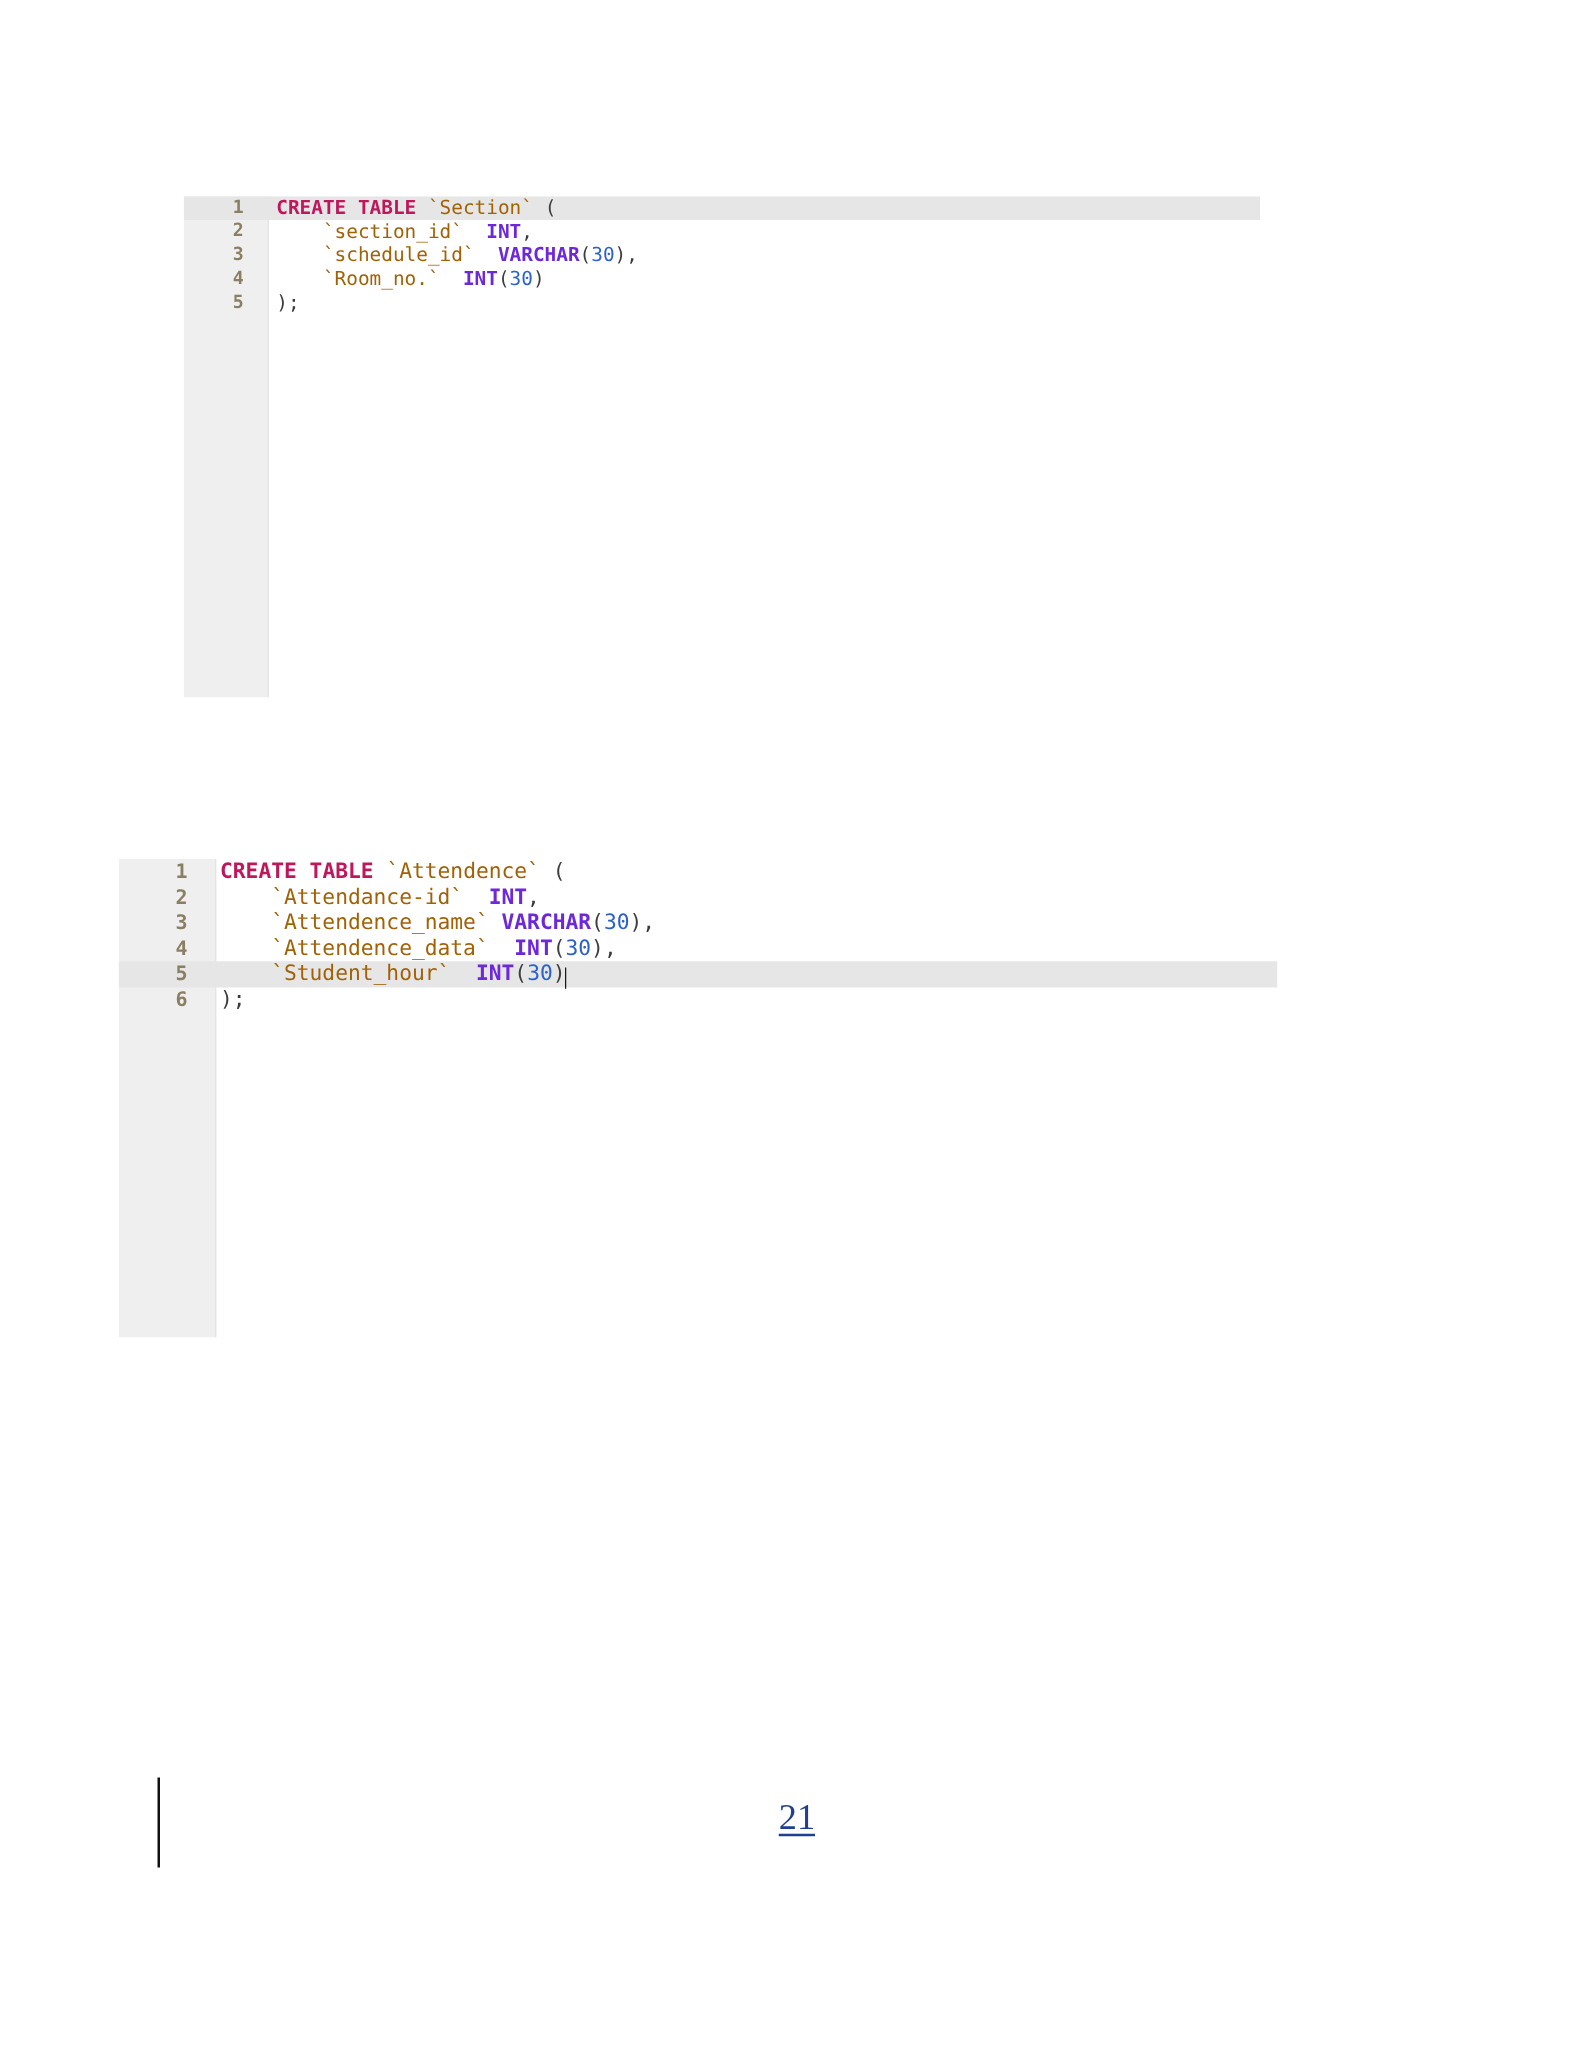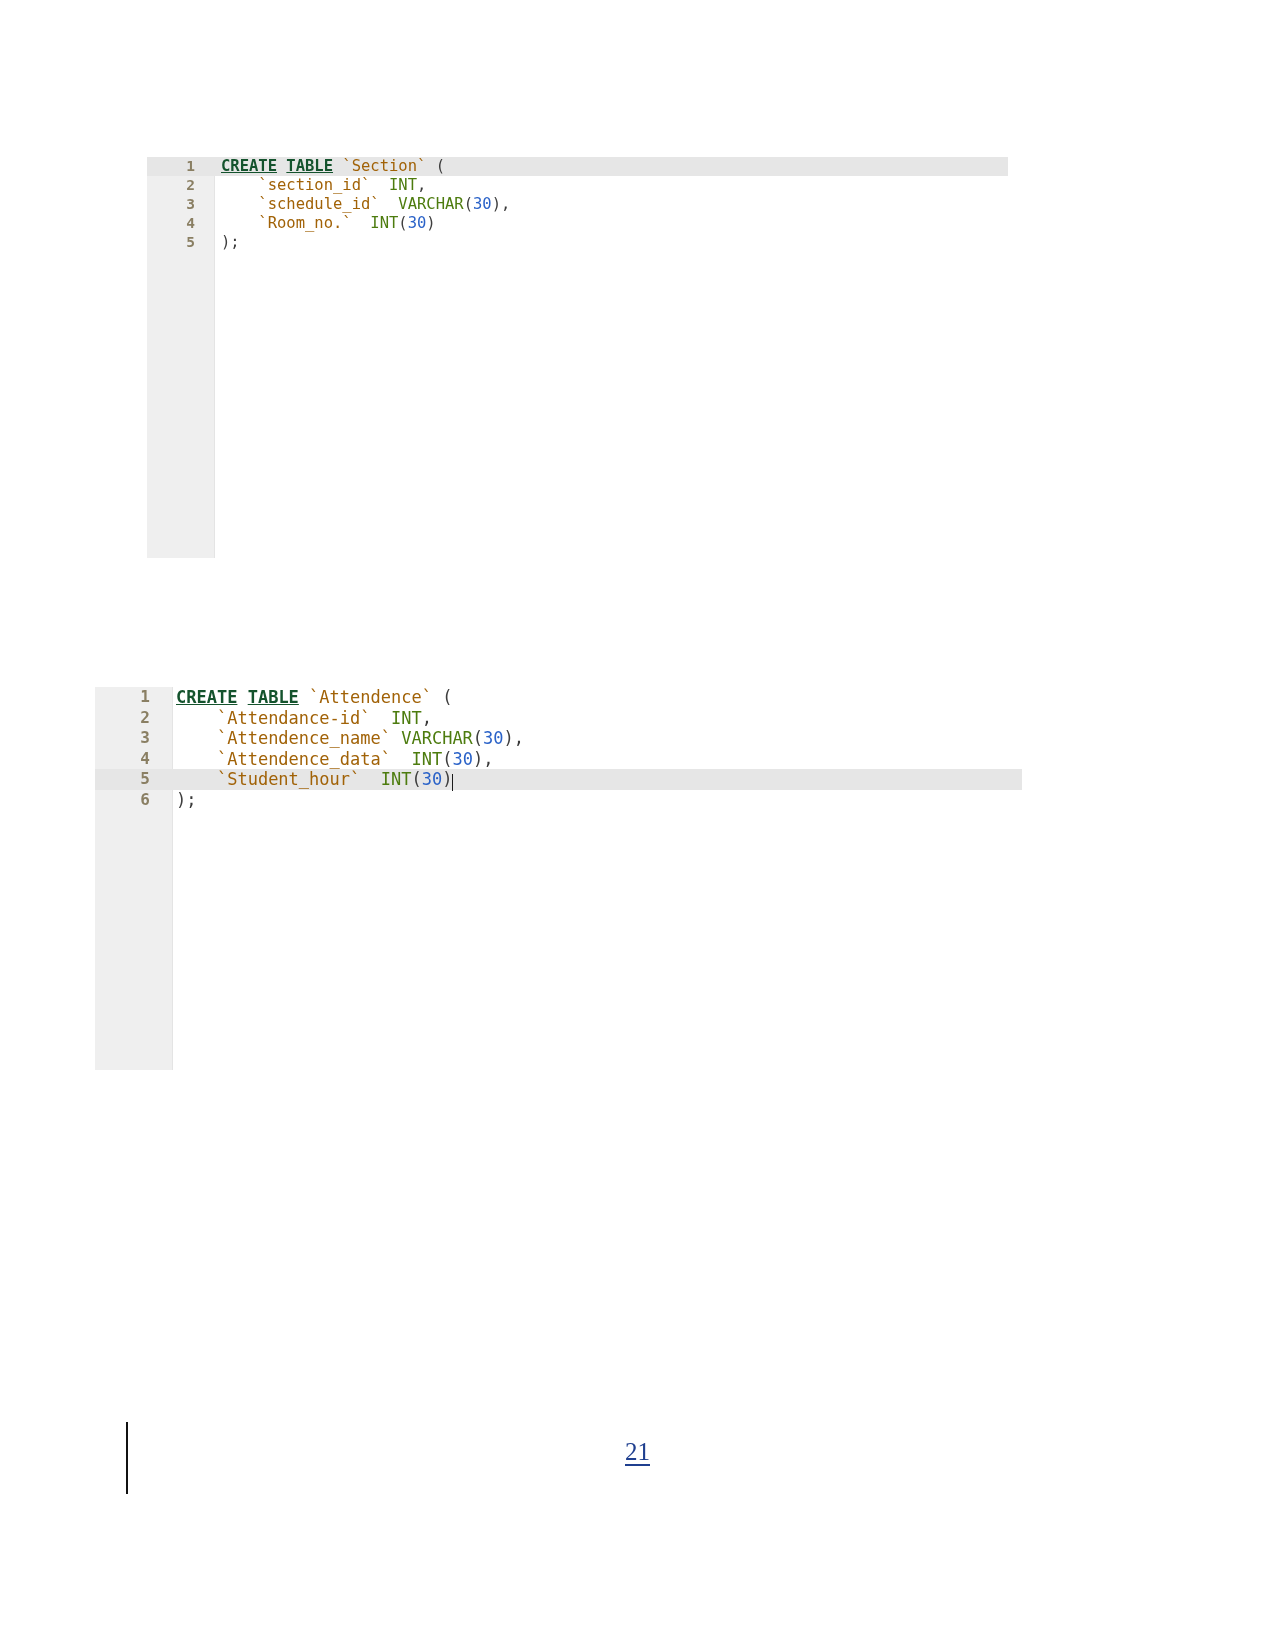--- a/index.html
+++ b/index.html
@@ -54,23 +54,23 @@
     user-select: none;
   }
   .code-text {
     flex: 1 1 auto;
     position: relative;
     z-index: 2;
     color: #303030;
   }
 
   
-  .kw      { color: #14532d; font-weight: bold; text-decoration: underline; }
+  .kw      { color: #be185d; font-weight: bold; }
   .ident   { color: #a16207; }
-  .type    { color: #4d7c0f; font-weight: normal; }
+  .type    { color: #6d28d9; font-weight: bold; }
   .num     { color: #2a62c8; }
   .punct   { color: #3a3a3a; }
   .paren   { color: #3e3e3e; }
 
   
   .caret {
     display: inline-block;
     width: 1px;
     height: 1em;
     background: #1a1a1a;
@@ -137,21 +137,21 @@
   }
 
   
   #footer-page-number {
     position: absolute;
     left: 0;
     top: 1438px;
     width: 1275px;
     text-align: center;
     font-family: "Liberation Serif", serif;
-    font-size: 25px;
+    font-size: 29px;
     color: #1f3f8f;
     text-decoration: underline;
     text-underline-offset: 4px;
   }
   #margin-change-bar {
     position: absolute;
     left: 126px;
     top: 1422px;
     width: 2px;
     height: 72px;

